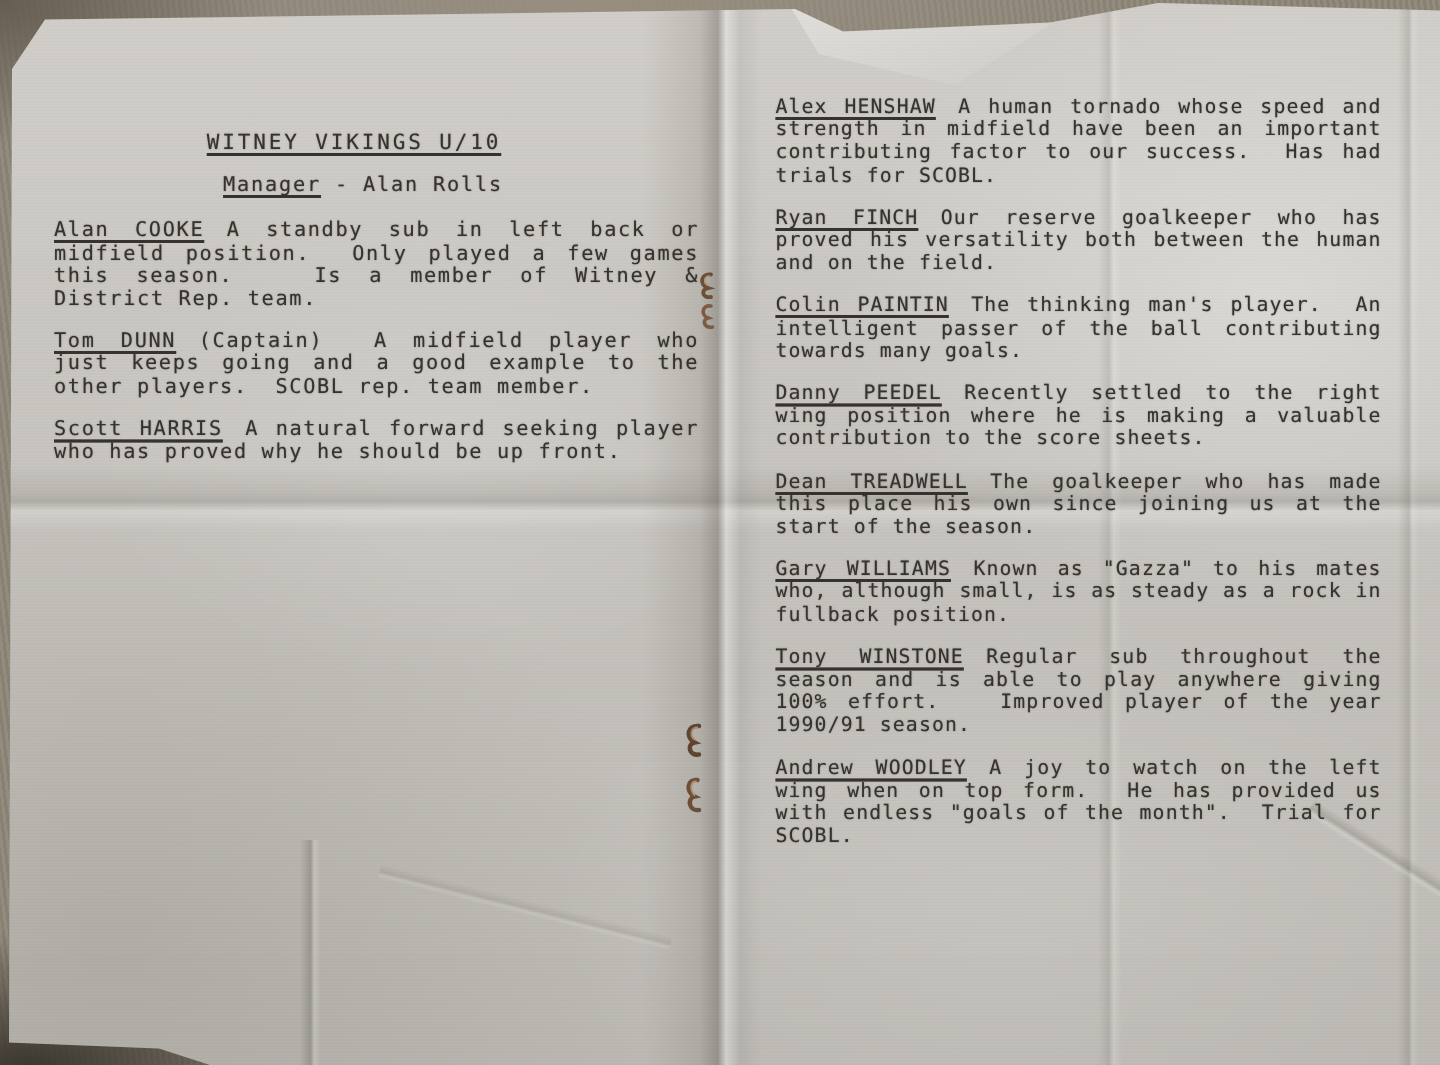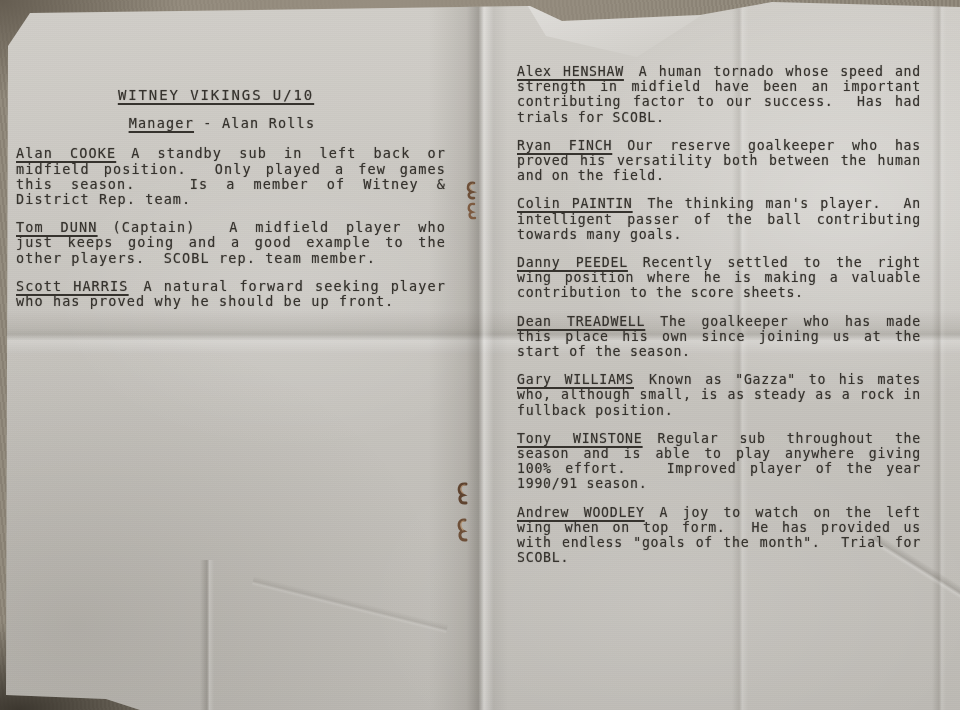--- a/index.html
+++ b/index.html
@@ -38,21 +38,21 @@
   .crease-v3{left:932px;top:0;width:14px;height:710px;
     background:linear-gradient(90deg, rgba(0,0,0,0) 0%, rgba(70,64,55,0.16) 50%, rgba(255,255,255,0.12) 70%, rgba(0,0,0,0) 100%);}
   .crease-d1{left:860px;top:580px;width:180px;height:12px;transform:rotate(32deg);
     background:linear-gradient(180deg, rgba(0,0,0,0) 0%, rgba(60,55,47,0.18) 50%, rgba(255,255,255,0.18) 75%, rgba(0,0,0,0) 100%);}
   .crease-d2{left:250px;top:600px;width:200px;height:10px;transform:rotate(14deg);
     background:linear-gradient(180deg, rgba(0,0,0,0) 0%, rgba(60,55,47,0.10) 50%, rgba(255,255,255,0.12) 75%, rgba(0,0,0,0) 100%);}
   .flap-top{left:520px;top:0;width:260px;height:60px;
     clip-path:polygon(3% 10%, 70% 25%, 45% 95%, 10% 60%);
     background:linear-gradient(160deg, rgba(255,255,255,0.35), rgba(255,255,255,0) 80%);}
   .col{position:absolute;color:var(--ink);text-shadow:0 0 1px rgba(54,51,46,0.55);}
-  .col-left{left:16px;top:88px;width:430px;font-size:13.5px;letter-spacing:1.1px;line-height:15.2px;}
+  .col-left{left:36px;top:88px;width:430px;font-size:13.5px;letter-spacing:1.1px;line-height:15.2px;}
   .col-right{left:517px;top:52px;width:404px;font-size:13.2px;letter-spacing:0.75px;line-height:15.2px;margin-top:12px;}
   .heading{text-align:center;width:400px;}
   .title{text-decoration:underline;text-underline-offset:3px;text-decoration-thickness:1.5px;
     font-size:14px;letter-spacing:1.9px;margin-bottom:13px;}
   .manager{margin-bottom:15px;font-size:13.5px;letter-spacing:1.2px;}
   .uline{text-decoration:underline;text-underline-offset:3px;text-decoration-thickness:1.5px;padding-left:12px;}
   .para{text-align:justify;margin-bottom:13px;}
   .pname{text-decoration:underline;text-underline-offset:3px;text-decoration-thickness:1.5px;margin-right:15px;}
   .pdesc{white-space:pre-wrap;}
   .staple{position:absolute;}

